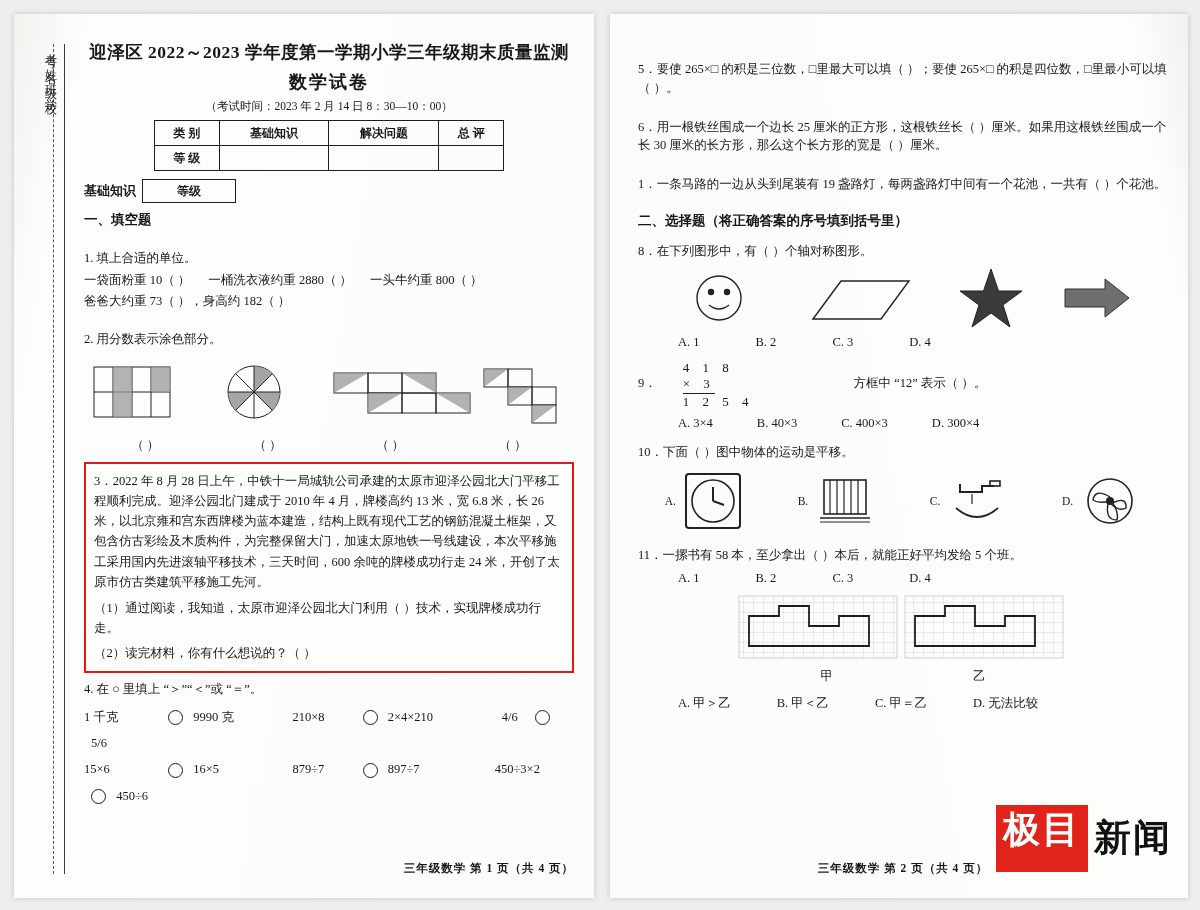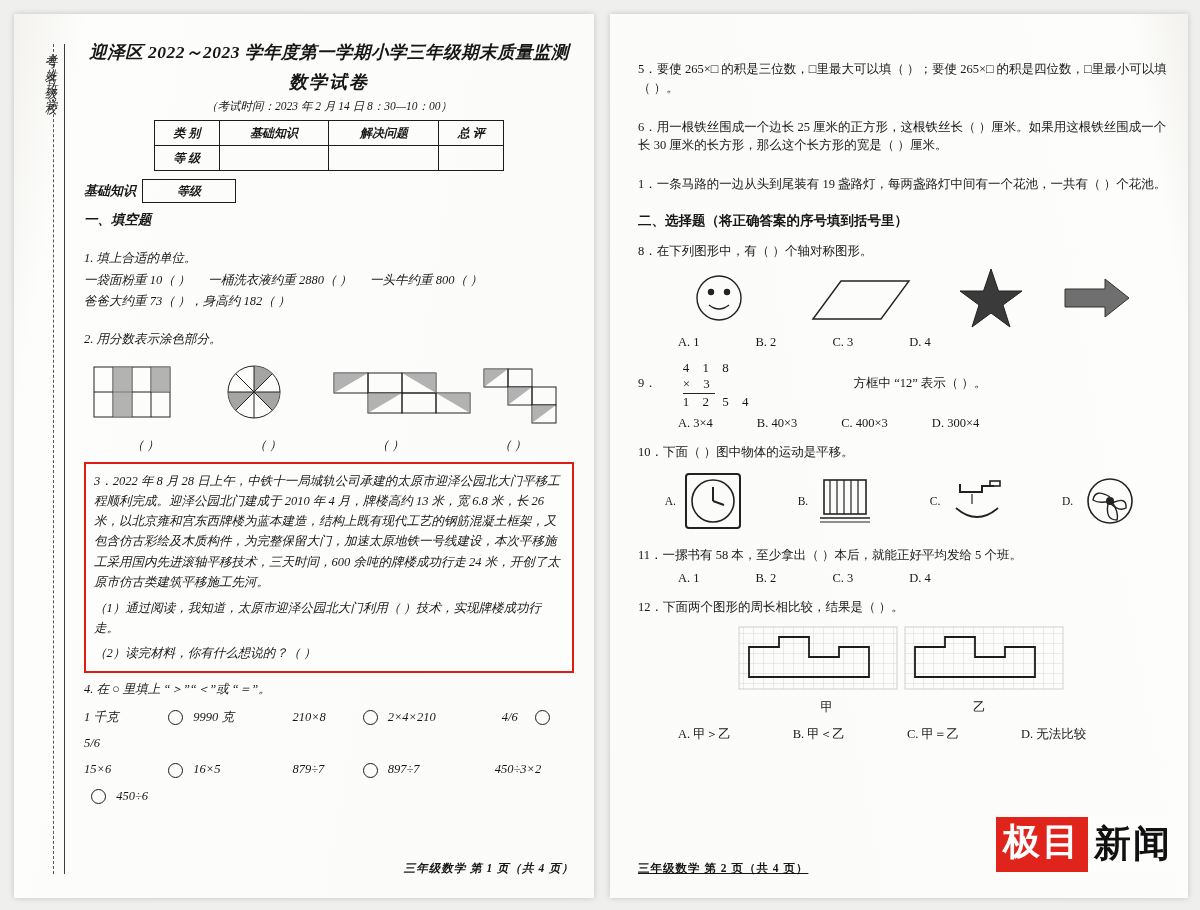--- a/index.html
+++ b/index.html
@@ -14,21 +14,21 @@
     position:absolute;inset:0;
     background:#efefed;
   }
   
   .sheet{
     position:absolute;
     background:#fdfdfb;
     box-shadow:0 0 6px rgba(0,0,0,.18);
   }
   .sheet-left{left:14px;top:14px;width:580px;height:884px;
-    background:linear-gradient(100deg,#f3f2ef 0%,#fdfdfb 10%,#fbfbf9 100%);font-style:italic;}
+    background:linear-gradient(100deg,#f3f2ef 0%,#fdfdfb 10%,#fbfbf9 100%);}
   .sheet-right{left:610px;top:14px;width:578px;height:884px;
     background:linear-gradient(260deg,#f2f1ee 0%,#fdfdfb 8%,#fbfbf9 100%);}
 
   
   .seal{
     position:absolute;left:30px;top:30px;width:26px;height:830px;
   }
   .seal .vline{
     position:absolute;left:20px;top:0;bottom:0;width:1px;background:#3b3b3b;
   }
@@ -92,34 +92,34 @@
     vertical-align:middle;margin:0 7px;
   }
   .grid4{margin-top:6px;font-size:12.5px;line-height:2.1;}
   .grid4 .cell{display:inline-block;}
 
   .footer{
     position:absolute;bottom:4px;left:0;right:0;text-align:right;
     font-size:11.5px;font-weight:bold;letter-spacing:1px;
   }
   .footer-r{
-    position:absolute;bottom:4px;left:0;right:0;
-    font-size:11.5px;font-weight:bold;letter-spacing:1px;text-decoration:underline;
+    position:absolute;bottom:4px;left:0;right:0;text-align:center;
+    font-size:11.5px;font-weight:bold;letter-spacing:1px;
   }
 
   .opts{display:flex;gap:40px;font-size:12.5px;margin-top:6px;}
   .opts.wide{gap:56px;}
 
   
   .logo{
     position:absolute;right:14px;bottom:26px;display:flex;align-items:center;gap:0px;
   }
   .logo .red{
     background:#e1241b;color:#fff;font-weight:bold;font-size:37px;
-    padding:6px 7px 12px 7px;line-height:1;letter-spacing:2px;
+    padding:6px 7px 24px 7px;line-height:1;letter-spacing:2px;
     font-family:"Liberation Sans", sans-serif;
   }
   .logo .blk{
     color:#111;font-weight:bold;font-size:37px;line-height:1;letter-spacing:2px;
     padding:6px 2px 8px 6px;font-family:"Liberation Sans", sans-serif;
     background:rgba(253,253,251,.55);
   }
 
   svg{display:block;}
   .figrow{display:flex;align-items:center;justify-content:space-around;margin-top:6px;}
@@ -254,21 +254,21 @@
       <div class="grid4">
         <div>
           <span class="cell" style="width:74px">1 千克</span>
           <span class="circ"></span>
           <span class="cell" style="width:96px">9990 克</span>
           <span class="cell" style="width:60px">210×8</span>
           <span class="circ"></span>
           <span class="cell" style="width:104px">2×4×210</span>
           <span class="cell" style="width:30px;text-align:center">4/6</span>
           <span class="circ"></span>
-          <span class="cell" style="width:30px;">5/6</span>
+          <span class="cell" style="width:30px;text-align:center">5/6</span>
         </div>
         <div>
           <span class="cell" style="width:74px">15×6</span>
           <span class="circ"></span>
           <span class="cell" style="width:96px">16×5</span>
           <span class="cell" style="width:60px">879÷7</span>
           <span class="circ"></span>
           <span class="cell" style="width:104px">897÷7</span>
           <span class="cell" style="width:66px">450÷3×2</span>
           <span class="circ"></span>
@@ -378,41 +378,40 @@
       </div>
 
       <div class="q" style="margin-top:14px">11．一摞书有 58 本，至少拿出（        ）本后，就能正好平均发给 5 个班。</div>
       <div class="opts wide" style="margin-left:40px">
         <span>A. 1</span>
         <span>B. 2</span>
         <span>C. 3</span>
         <span>D. 4</span>
       </div>
 
-      <div class="q" style="margin-top:12px">12．下面两个图形的周长相比较，结果是（          ）。</div>
       <div style="display:flex;justify-content:center;margin-top:6px">
         <svg width="340" height="74" viewBox="0 0 340 74">
           <defs>
             <pattern id="gridp" width="10" height="10" patternUnits="userSpaceOnUse">
               <path d="M10 0 L0 0 0 10" fill="none" stroke="#c9c9c9" stroke-width=".7"></path>
             </pattern>
           </defs>
           <rect x="6" y="4" width="158" height="62" fill="url(#gridp)" stroke="#bdbdbd" stroke-width=".7"></rect>
           <rect x="172" y="4" width="158" height="62" fill="url(#gridp)" stroke="#bdbdbd" stroke-width=".7"></rect>
 
           <path d="M16 54 L16 24 L46 24 L46 14 L76 14 L76 34 L106 34 L106 24 L136 24 L136 54 Z" fill="none" stroke="#1c1c1c" stroke-width="1.8"></path>
 
           <path d="M182 54 L182 24 L212 24 L212 14 L242 14 L242 34 L272 34 L272 24 L302 24 L302 54 Z" fill="none" stroke="#1c1c1c" stroke-width="1.8"></path>
         </svg>
       </div>
       <div style="display:flex;justify-content:center;gap:140px;font-size:12.5px;margin-top:2px">
         <span>甲</span>
         <span>乙</span>
       </div>
-      <div class="opts" style="margin-left:40px;gap:62px;margin-top:10px">
+      <div class="opts" style="margin-left:40px;gap:46px;margin-top:10px">
         <span>A. 甲＞乙</span>
         <span>B. 甲＜乙</span>
         <span>C. 甲＝乙</span>
         <span>D. 无法比较</span>
       </div>
 
       <div class="footer-r">三年级数学    第 2 页（共 4 页）</div>
     </div>
 
     <div class="logo">

